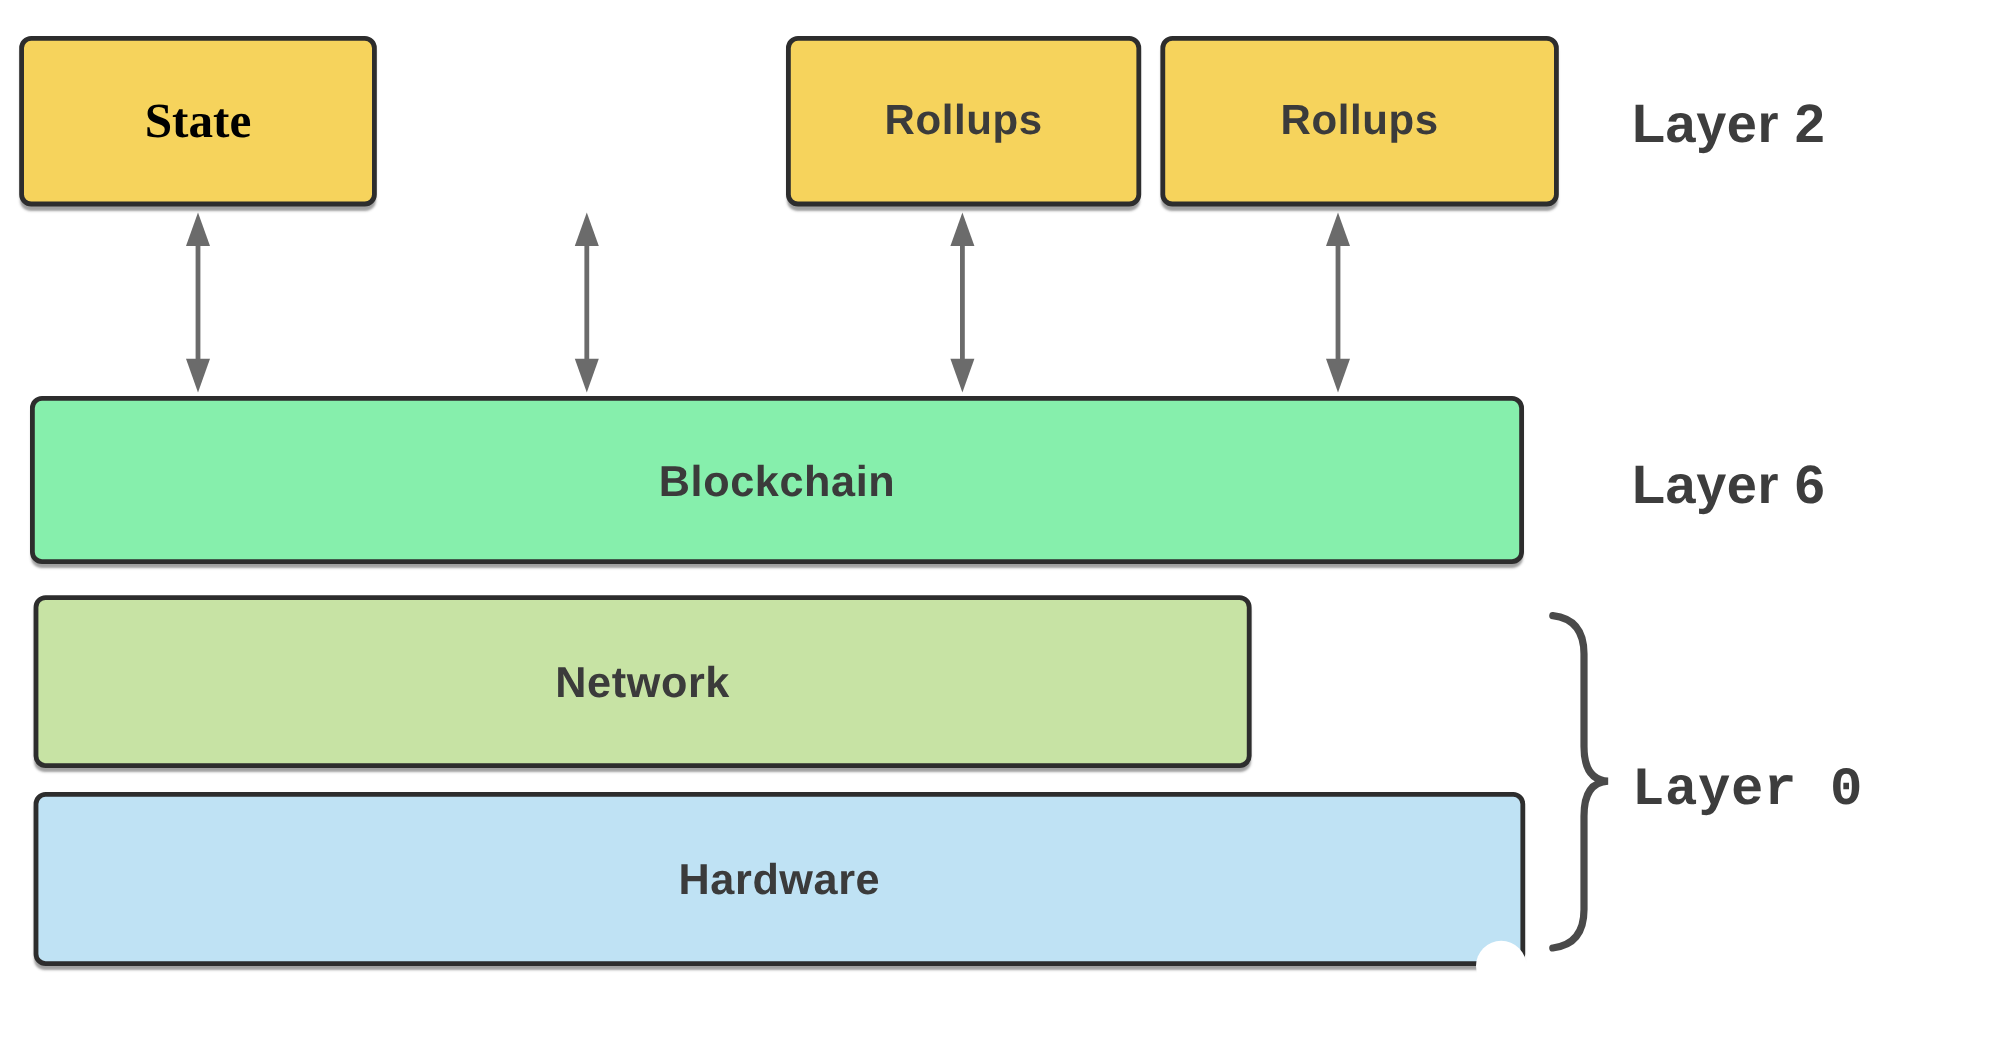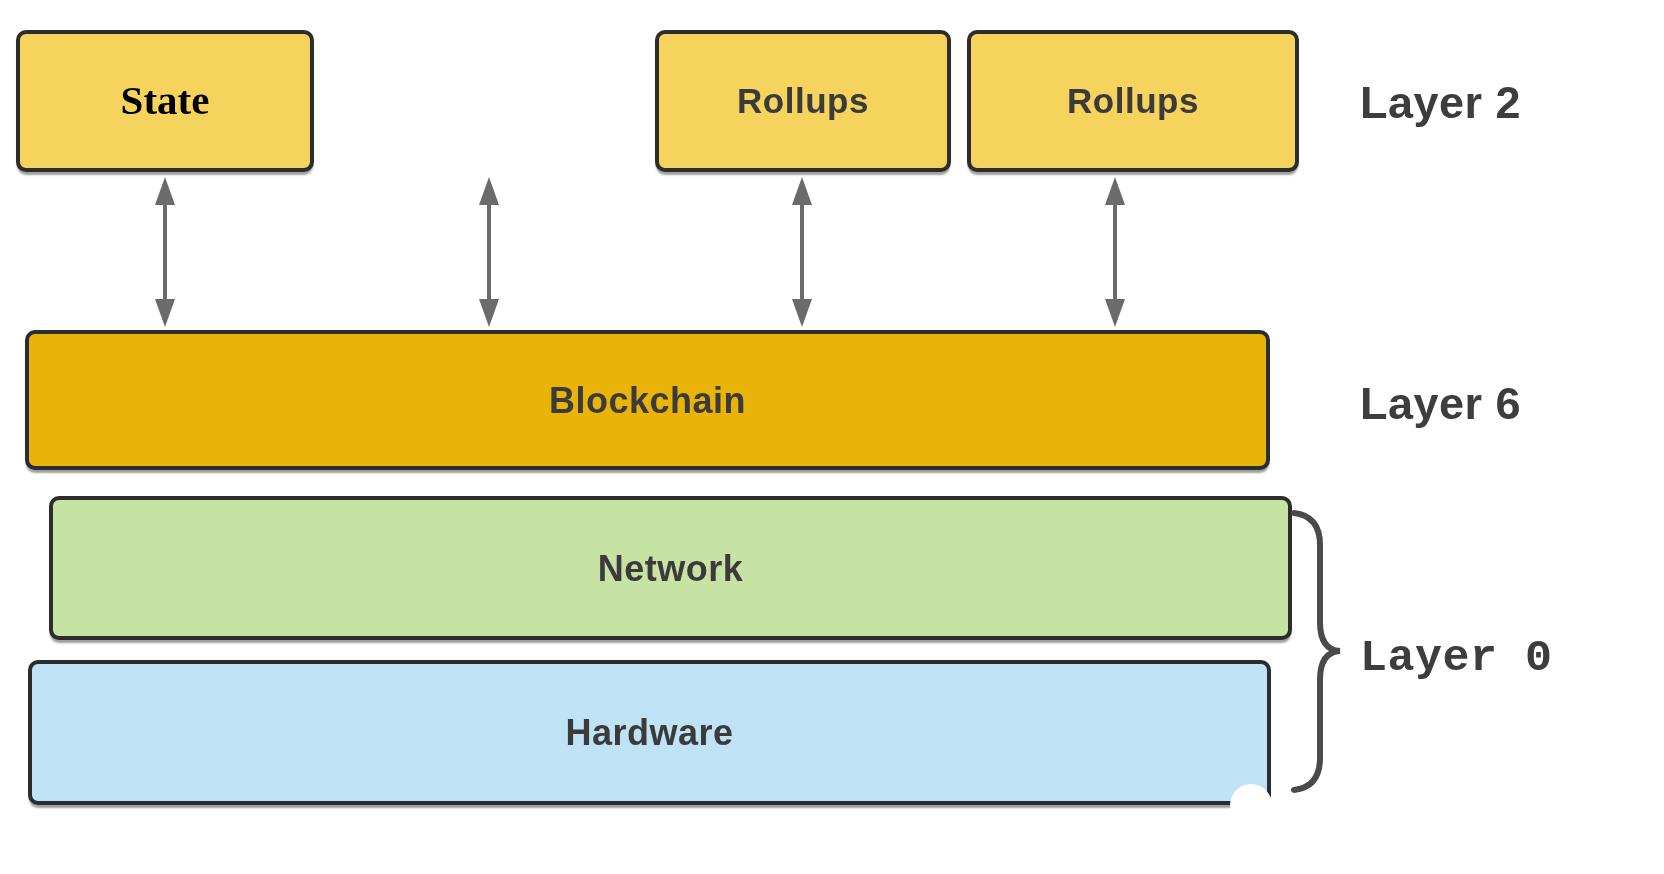--- a/index.html
+++ b/index.html
@@ -41,28 +41,28 @@
     color: #000000;
     line-height: 1.1;
   }
   .yellow { background: #f6d35c; top: 30px; height: 142px; }
   #box-state-channels { left: 16px;  width: 298px; }
   #box-sidechains    { left: 343px; width: 294px; }
   #box-plasma        { left: 655px; width: 296px; }
   #box-rollups       { left: 967px; width: 332px; }
 
   #box-blockchain {
-    background: #eab308;
+    background: #86efac;
     left: 25px; top: 330px;
     width: 1245px; height: 140px;
   }
   #box-network {
     background: #c7e3a4;
     left: 28px; top: 496px;
-    width: 1243px; height: 144px; margin-left: 21px;
+    width: 1015px; height: 144px;
   }
   #box-hardware {
     background: #bfe2f4;
     left: 28px; top: 660px;
     width: 1243px; height: 145px;
   }
   #box-blockchain .lbl, #box-network .lbl, #box-hardware .lbl {
     font-size: 36px;
   }
 

